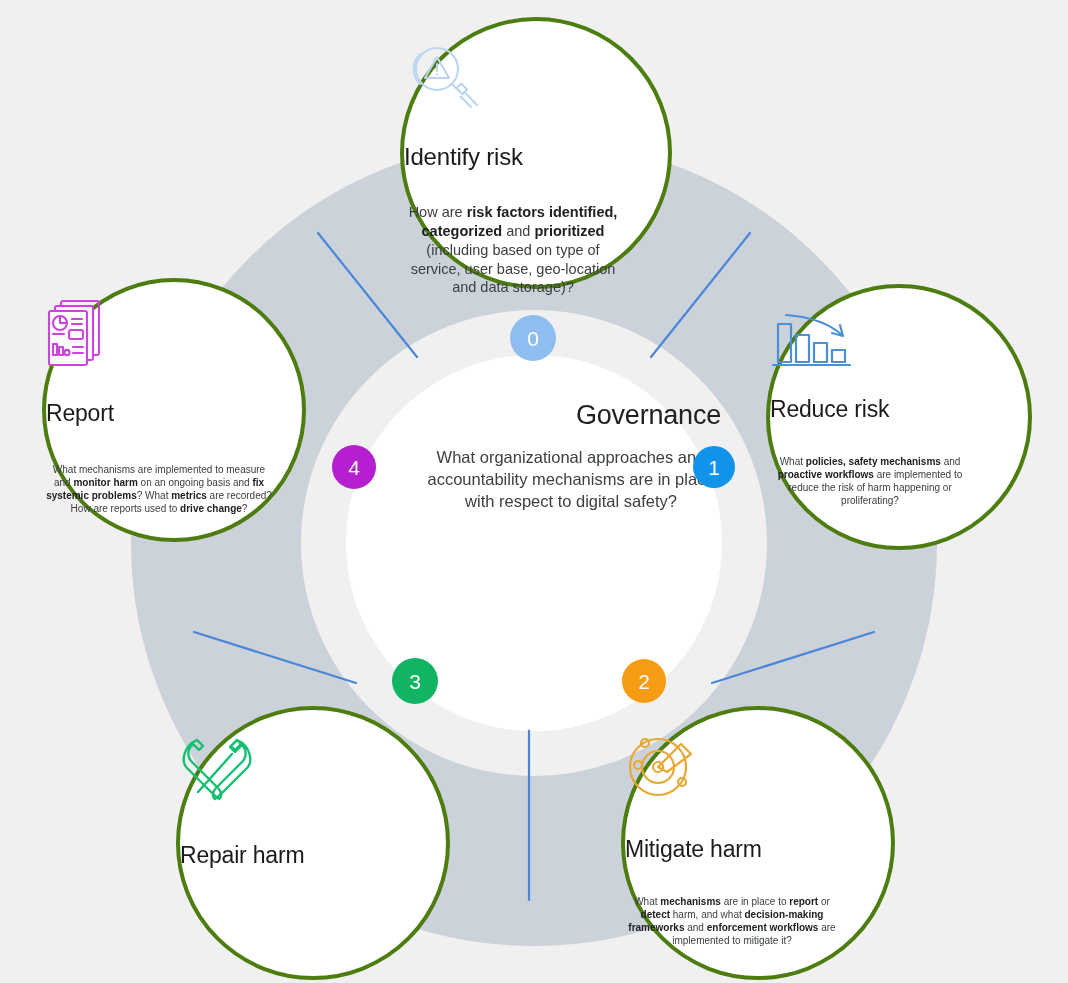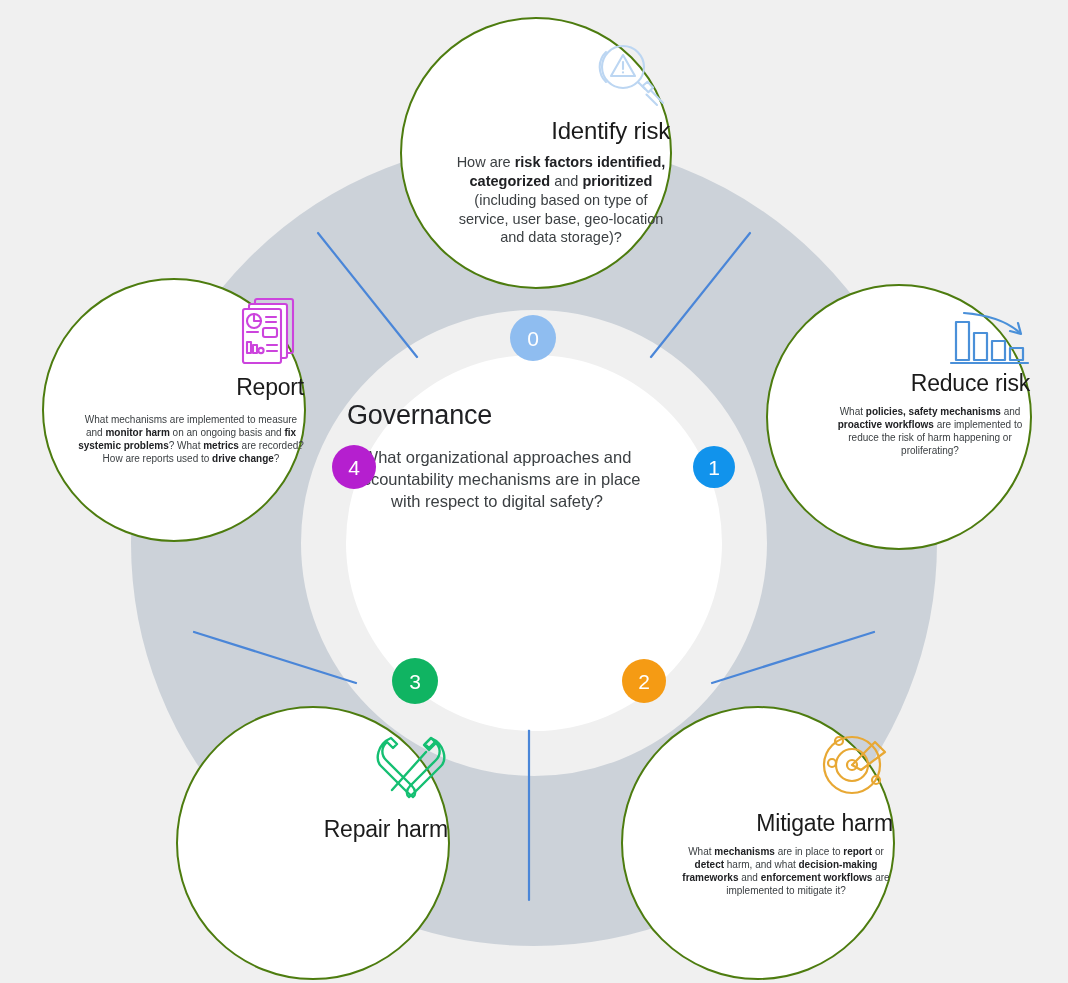--- a/index.html
+++ b/index.html
@@ -24,26 +24,27 @@
     top: 0;
     width: 1068px;
     height: 983px;
   }
 
   
   .node {
     position: absolute;
     border-radius: 50%;
     background: #ffffff;
-    border: 2px solid #4d7c0f;
+    border: 4px solid #4d7c0f;
     box-sizing: border-box;
     display: flex;
     flex-direction: column;
-    align-items: flex-end;
+    align-items: flex-start;
     text-align: center;
+    gap: 24px;
   }
   .node-icon {
     display: block;
     line-height: 0;
   }
   .node-title {
     color: #1b1b1b;
     font-weight: 400;
     letter-spacing: -0.2px;
   }
@@ -58,21 +59,21 @@
     position: absolute;
     left: 347px;
     top: 356px;
     width: 374px;
     height: 374px;
     border-radius: 50%;
     background: #ffffff;
     box-sizing: border-box;
     display: flex;
     flex-direction: column;
-    align-items: flex-start;
+    align-items: flex-end;
     text-align: center;
   }
   #hub .hub-title {
     font-size: 27px;
     color: #202124;
     margin-top: 44px;
     letter-spacing: -0.2px;
   }
   #hub .hub-para {
     font-size: 16.5px;

